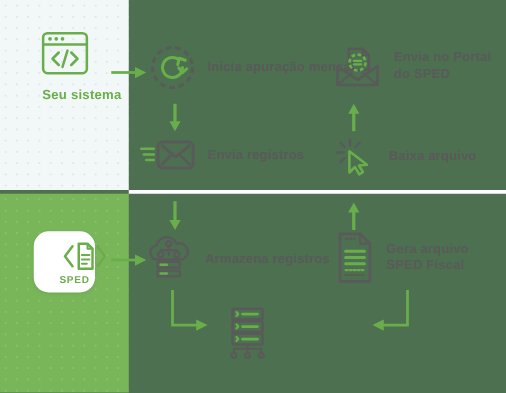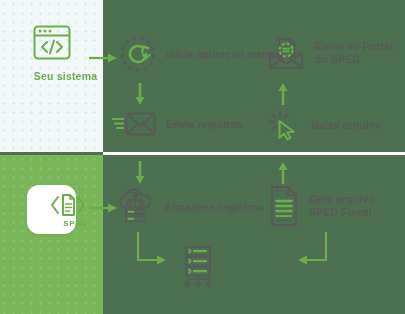--- a/index.html
+++ b/index.html
@@ -46,21 +46,21 @@
   .source-bottom{top:185px;}
   .source-label{
     font-size:10.5px;font-weight:bold;color:#6aae4b;letter-spacing:.2px;
     margin-top:6px;text-align:right;padding-left:28px;
   }
   .badge{
     width:49px;height:49px;border-radius:12px;background:#ffffff;
     display:flex;align-items:center;justify-content:center;
     box-shadow:0 1px 3px rgba(0,0,0,.08);
   }
-  .badge-inner{display:flex;flex-direction:column;align-items:flex-end;margin-left:32px;}
+  .badge-inner{display:flex;flex-direction:column;align-items:flex-start;margin-left:32px;}
   .badge-text{
     font-size:8px;font-weight:bold;color:#6aae4b;letter-spacing:.6px;margin-top:1px;
   }
 
   
   .step{position:absolute;display:flex;align-items:center;}
   .step-icon{flex:0 0 auto;display:flex;align-items:center;justify-content:center;}
   .step-label{
     margin-left:9px;
     font-size:10.5px;font-weight:bold;line-height:12.6px;

